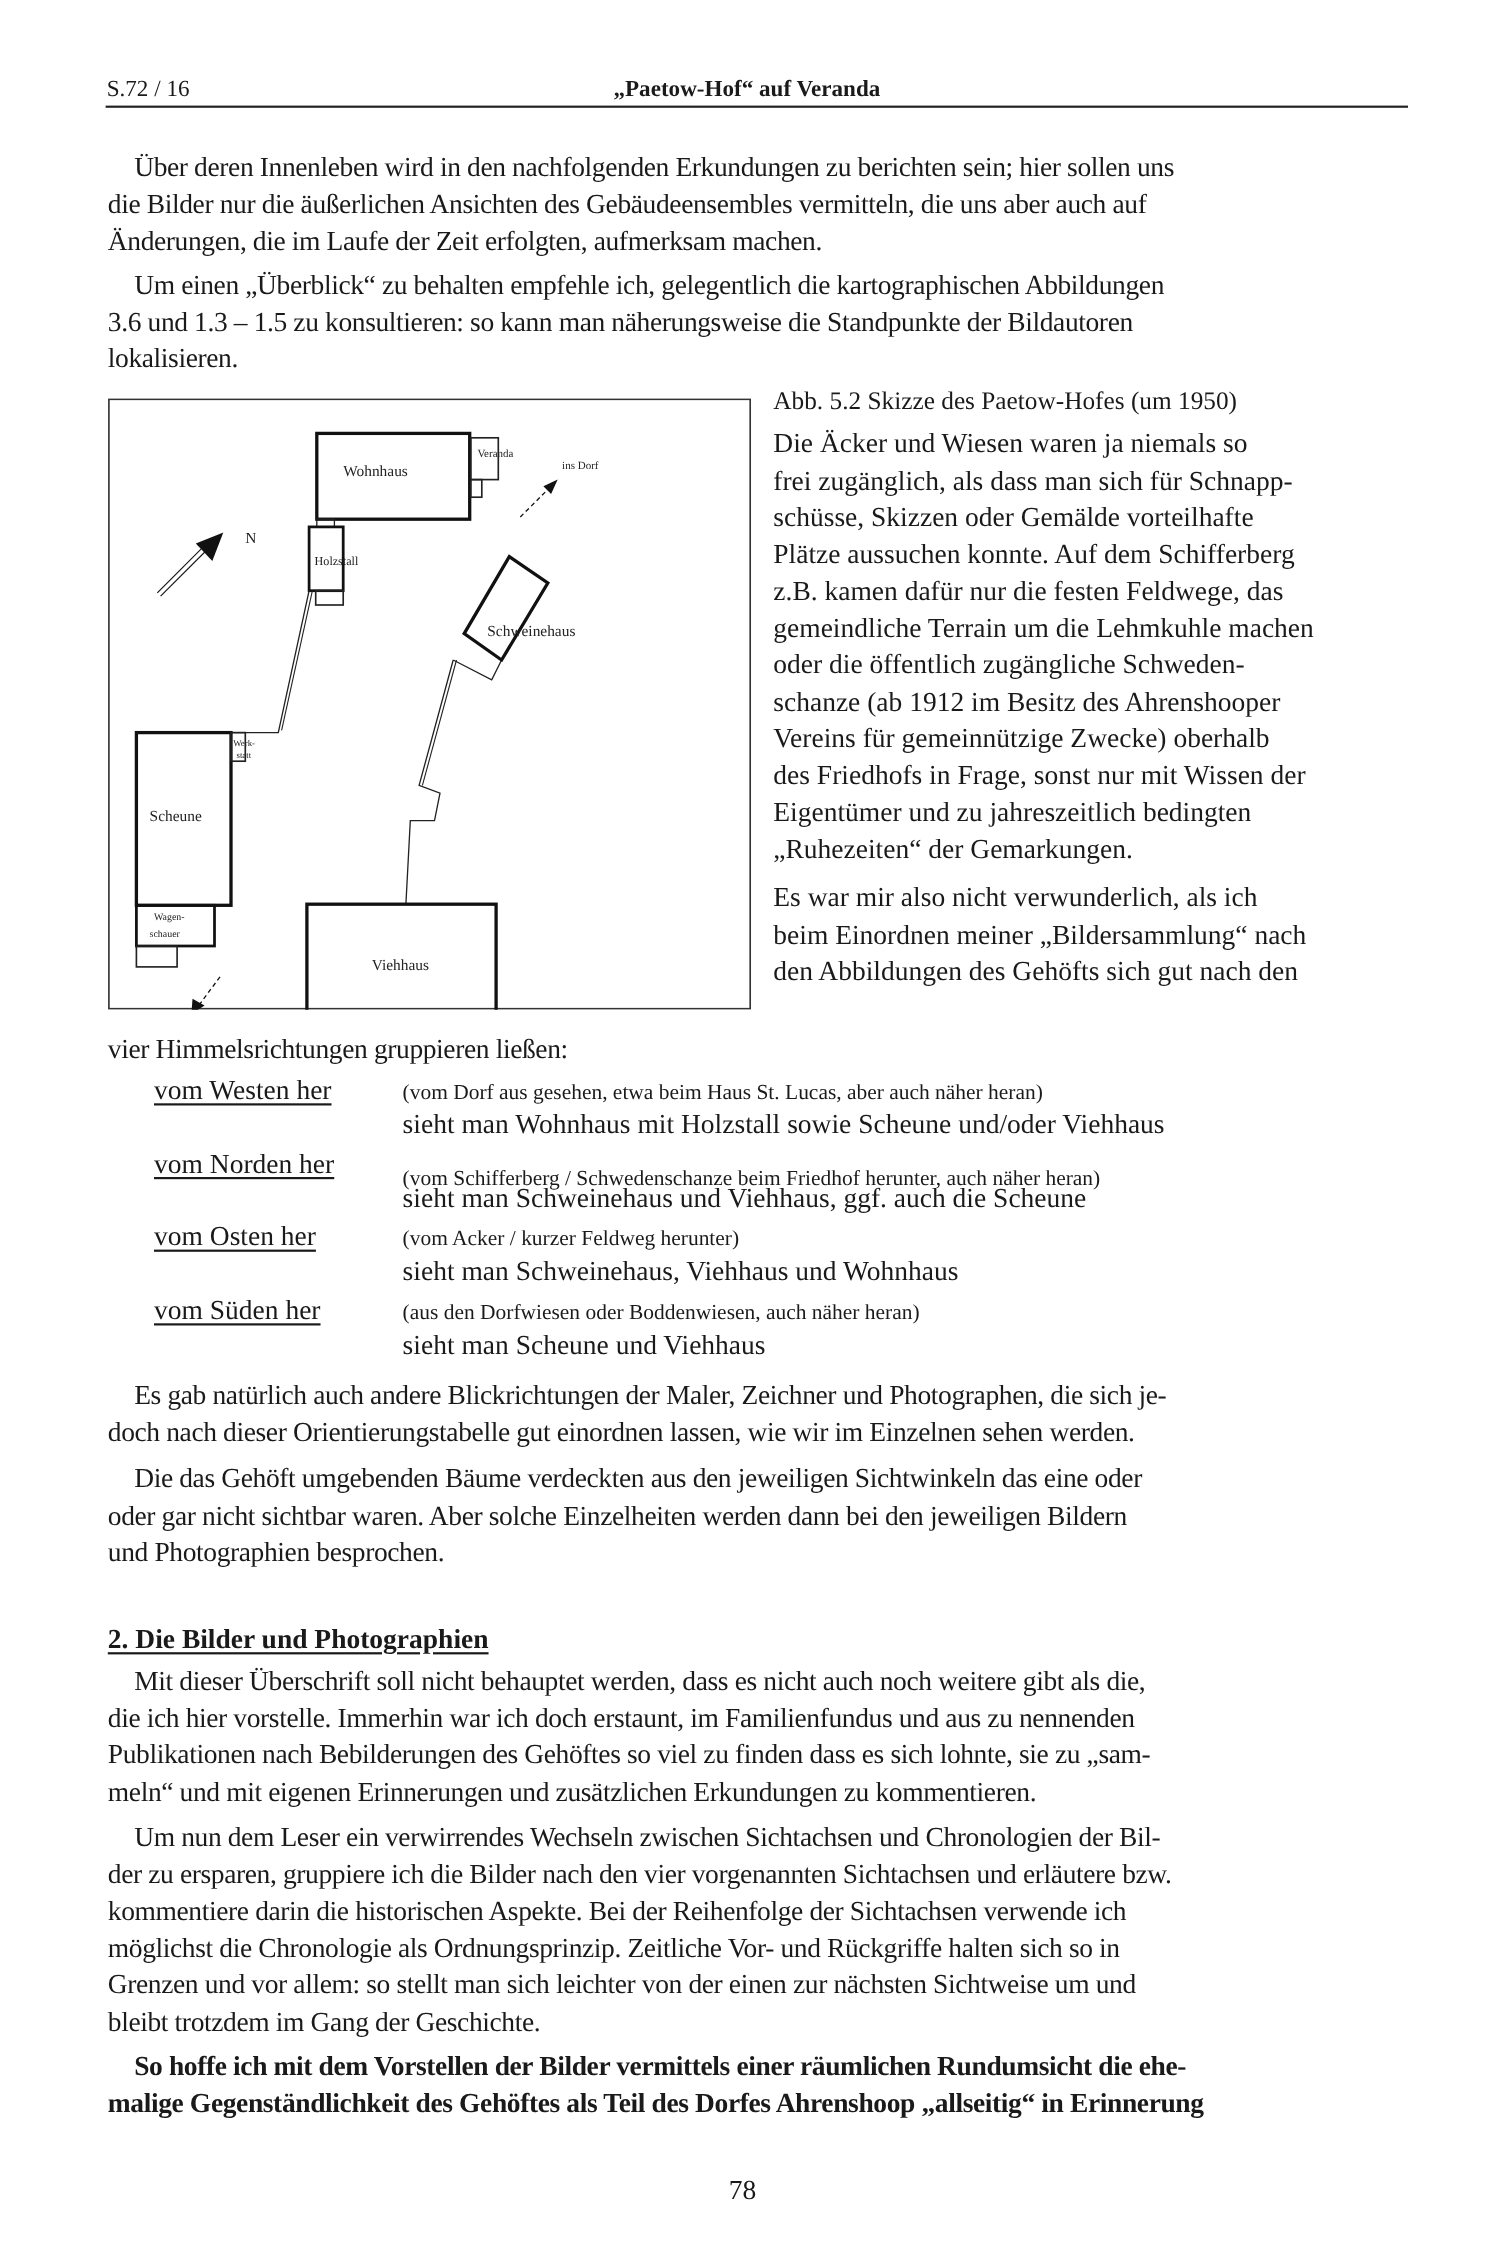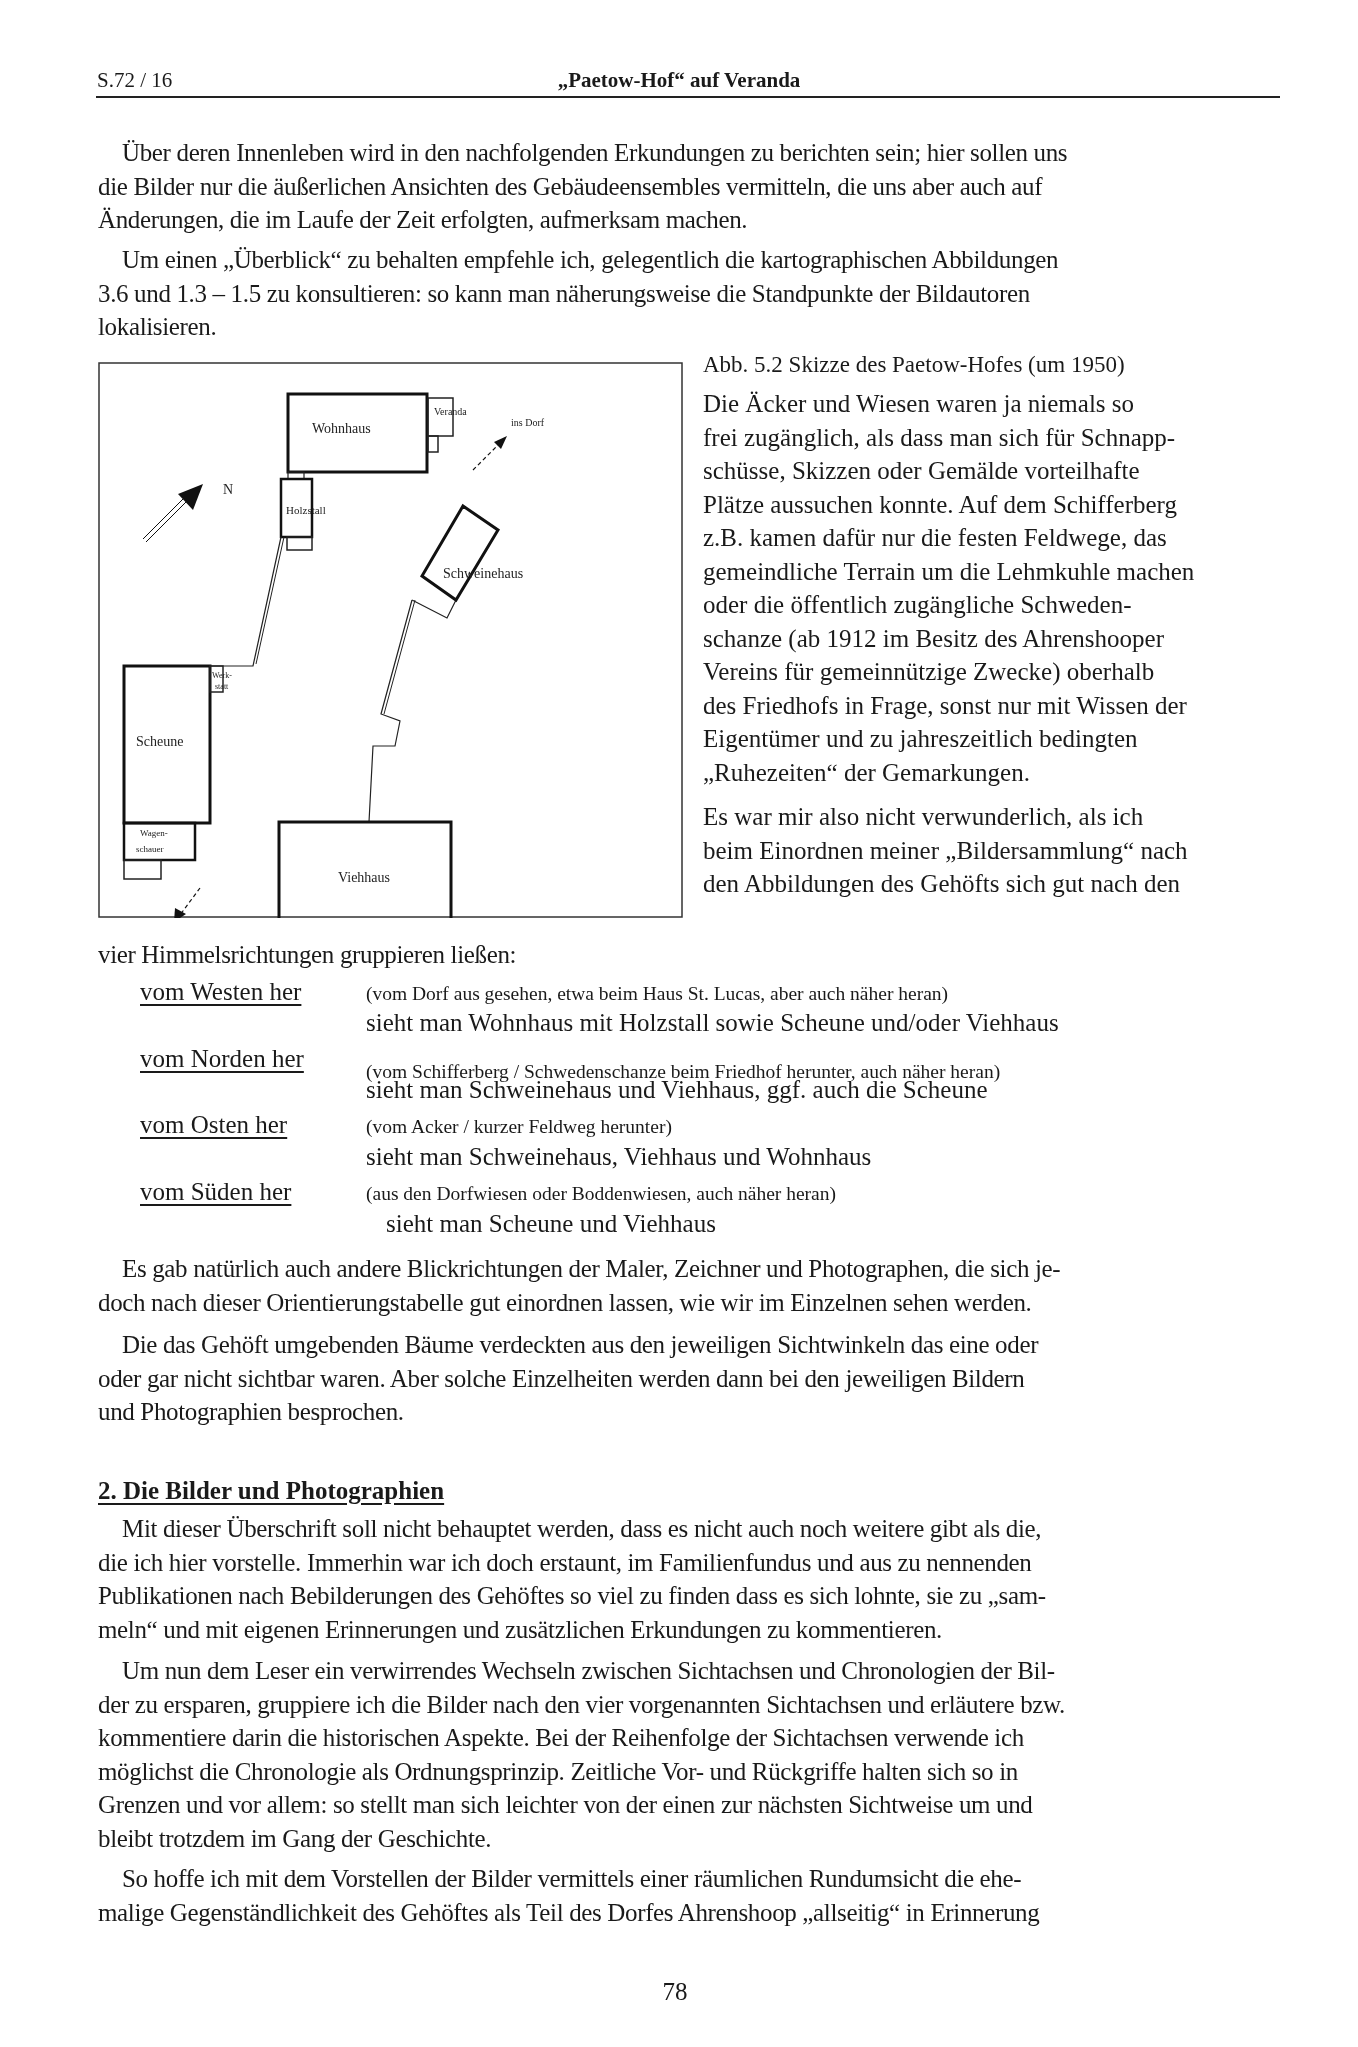--- a/index.html
+++ b/index.html
@@ -132,21 +132,21 @@
   <div class="dir-label" style="top:1045px;">vom Norden her</div>
   <div class="dir-note" style="top:1050px;margin-top:11px;">(vom Schifferberg / Schwedenschanze beim Friedhof herunter, auch näher heran)</div>
   <div class="dir-seen" style="top:1076px;">sieht man Schweinehaus und Viehhaus, ggf. auch die Scheune</div>
 
   <div class="dir-label" style="top:1111px;">vom Osten her</div>
   <div class="dir-note" style="top:1116px;">(vom Acker / kurzer Feldweg herunter)</div>
   <div class="dir-seen" style="top:1143px;">sieht man Schweinehaus, Viehhaus und Wohnhaus</div>
 
   <div class="dir-label" style="top:1178px;">vom Süden her</div>
   <div class="dir-note" style="top:1183px;">(aus den Dorfwiesen oder Boddenwiesen, auch näher heran)</div>
-  <div class="dir-seen" style="top:1210px;margin-left:20px;">sieht man Scheune und Viehhaus</div>
+  <div class="dir-seen" style="top:1210px;">sieht man Scheune und Viehhaus</div>
 </div>
 
 <div class="p" style="top:1252px;">
   <span class="line"><span class="ind"></span><span>Es gab natürlich auch andere Blickrichtungen der Maler, Zeichner und Photographen, die sich je-</span></span>
   <span class="line">doch nach dieser Orientierungstabelle gut einordnen lassen, wie wir im Einzelnen sehen werden.</span>
 </div>
 <div class="p" style="top:1328px;">
   <span class="line"><span class="ind"></span><span>Die das Gehöft umgebenden Bäume verdeckten aus den jeweiligen Sichtwinkeln das eine oder</span></span>
   <span class="line">oder gar nicht sichtbar waren. Aber solche Einzelheiten werden dann bei den jeweiligen Bildern</span>
   <span class="line">und Photographien besprochen.</span>
@@ -161,18 +161,18 @@
   <span class="line">meln“ und mit eigenen Erinnerungen und zusätzlichen Erkundungen zu kommentieren.</span>
 </div>
 <div class="p" style="top:1654px;">
   <span class="line"><span class="ind"></span><span>Um nun dem Leser ein verwirrendes Wechseln zwischen Sichtachsen und Chronologien der Bil-</span></span>
   <span class="line">der zu ersparen, gruppiere ich die Bilder nach den vier vorgenannten Sichtachsen und erläutere bzw.</span>
   <span class="line">kommentiere darin die historischen Aspekte. Bei der Reihenfolge der Sichtachsen verwende ich</span>
   <span class="line">möglichst die Chronologie als Ordnungsprinzip. Zeitliche Vor- und Rückgriffe halten sich so in</span>
   <span class="line">Grenzen und vor allem: so stellt man sich leichter von der einen zur nächsten Sichtweise um und</span>
   <span class="line">bleibt trotzdem im Gang der Geschichte.</span>
 </div>
-<div class="p" style="top:1862px;">
+<div class="p" style="top:1862px;font-weight:bold;">
   <span class="line"><span class="ind"></span><span>So hoffe ich mit dem Vorstellen der Bilder vermittels einer räumlichen Rundumsicht die ehe-</span></span>
   <span class="line">malige Gegenständlichkeit des Gehöftes als Teil des Dorfes Ahrenshoop „allseitig“ in Erinnerung</span>
 </div>
 
 <div class="pageno">78</div>
 
 </body></html>

